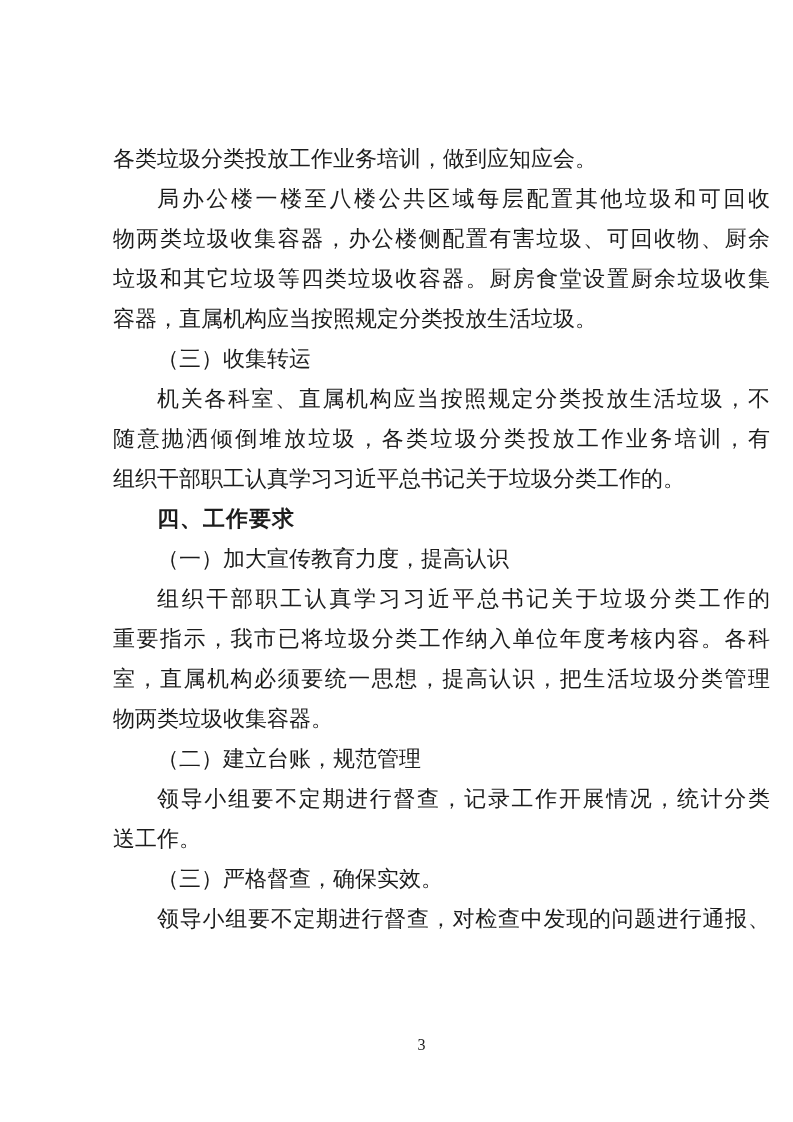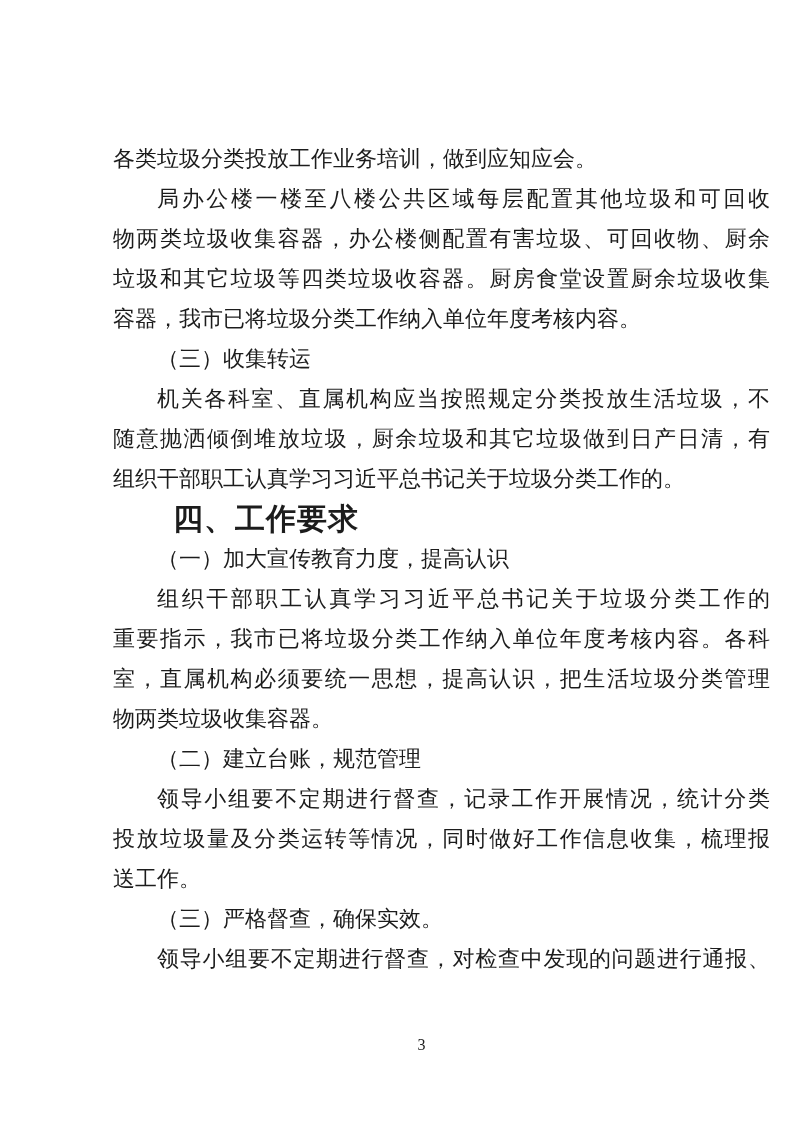--- a/index.html
+++ b/index.html
@@ -35,21 +35,21 @@
     text-align-last: justify;
   }
   
   .ind {
     text-indent: 2em;
   }
   
   .head {
     font-family: "Liberation Sans", sans-serif;
     font-weight: 700;
-    font-size: 30px;
+    font-size: 22px;
     letter-spacing: 1px;
   }
   .footer {
     position: absolute;
     left: 0;
     top: 1036px;
     width: 793px;
     text-align: center;
     font-family: "Liberation Serif", serif;
     font-size: 16px;
@@ -58,34 +58,33 @@
 </style>
 </head>
 <body>
 
 <div class="page">
   <div class="content">
     <div class="ln">各类垃圾分类投放工作业务培训，做到应知应会。</div>
     <div class="ln ind j">局办公楼一楼至八楼公共区域每层配置其他垃圾和可回收</div>
     <div class="ln j">物两类垃圾收集容器，办公楼侧配置有害垃圾、可回收物、厨余</div>
     <div class="ln j">垃圾和其它垃圾等四类垃圾收容器。厨房食堂设置厨余垃圾收集</div>
-    <div class="ln">容器，我市已将垃圾分类工作纳入单位年度考核内容。</div>
+    <div class="ln">容器，直属机构应当按照规定分类投放生活垃圾。</div>
     <div class="ln ind">（三）收集转运</div>
     <div class="ln ind j">机关各科室、直属机构应当按照规定分类投放生活垃圾，不</div>
-    <div class="ln j">随意抛洒倾倒堆放垃圾，厨余垃圾和其它垃圾做到日产日清，有</div>
+    <div class="ln j">随意抛洒倾倒堆放垃圾，各类垃圾分类投放工作业务培训，有</div>
     <div class="ln">组织干部职工认真学习习近平总书记关于垃圾分类工作的。</div>
     <div class="ln ind head">四、工作要求</div>
     <div class="ln ind">（一）加大宣传教育力度，提高认识</div>
     <div class="ln ind j">组织干部职工认真学习习近平总书记关于垃圾分类工作的</div>
     <div class="ln j">重要指示，我市已将垃圾分类工作纳入单位年度考核内容。各科</div>
     <div class="ln j">室，直属机构必须要统一思想，提高认识，把生活垃圾分类管理</div>
     <div class="ln">物两类垃圾收集容器。</div>
     <div class="ln ind">（二）建立台账，规范管理</div>
     <div class="ln ind j">领导小组要不定期进行督查，记录工作开展情况，统计分类</div>
-    <div class="ln j">投放垃圾量及分类运转等情况，同时做好工作信息收集，梳理报</div>
     <div class="ln">送工作。</div>
     <div class="ln ind">（三）严格督查，确保实效。</div>
     <div class="ln ind j">领导小组要不定期进行督查，对检查中发现的问题进行通报、</div>
   </div>
   <div class="footer">
     <span>3</span>
   </div>
 </div>
 
 </body></html>

